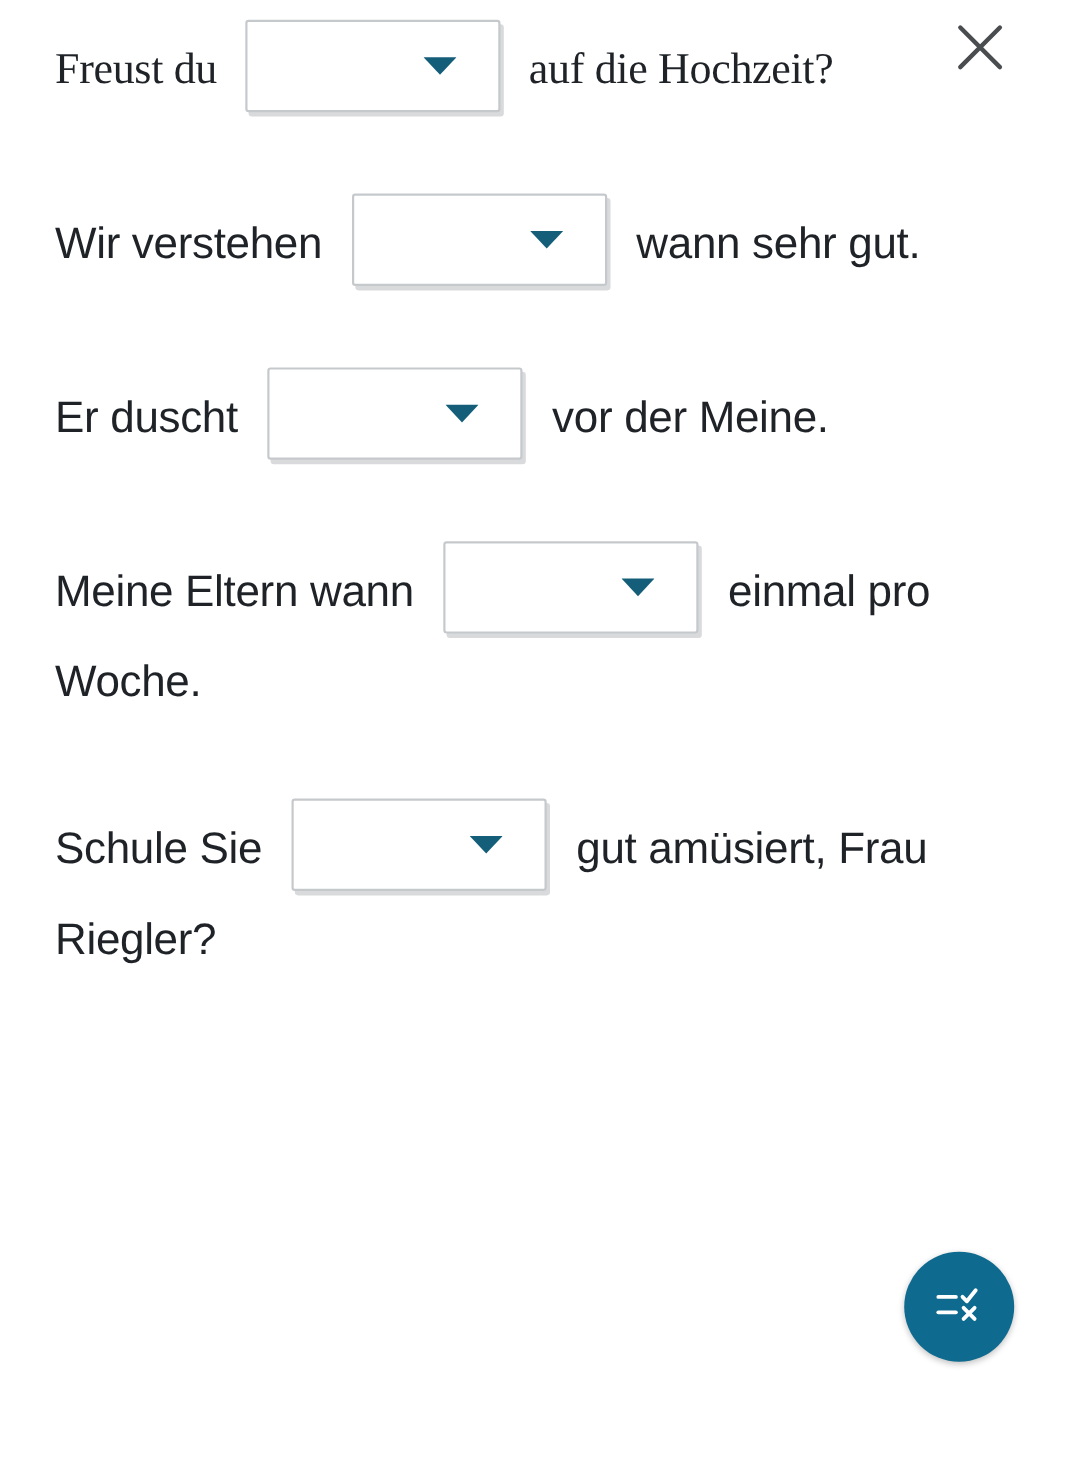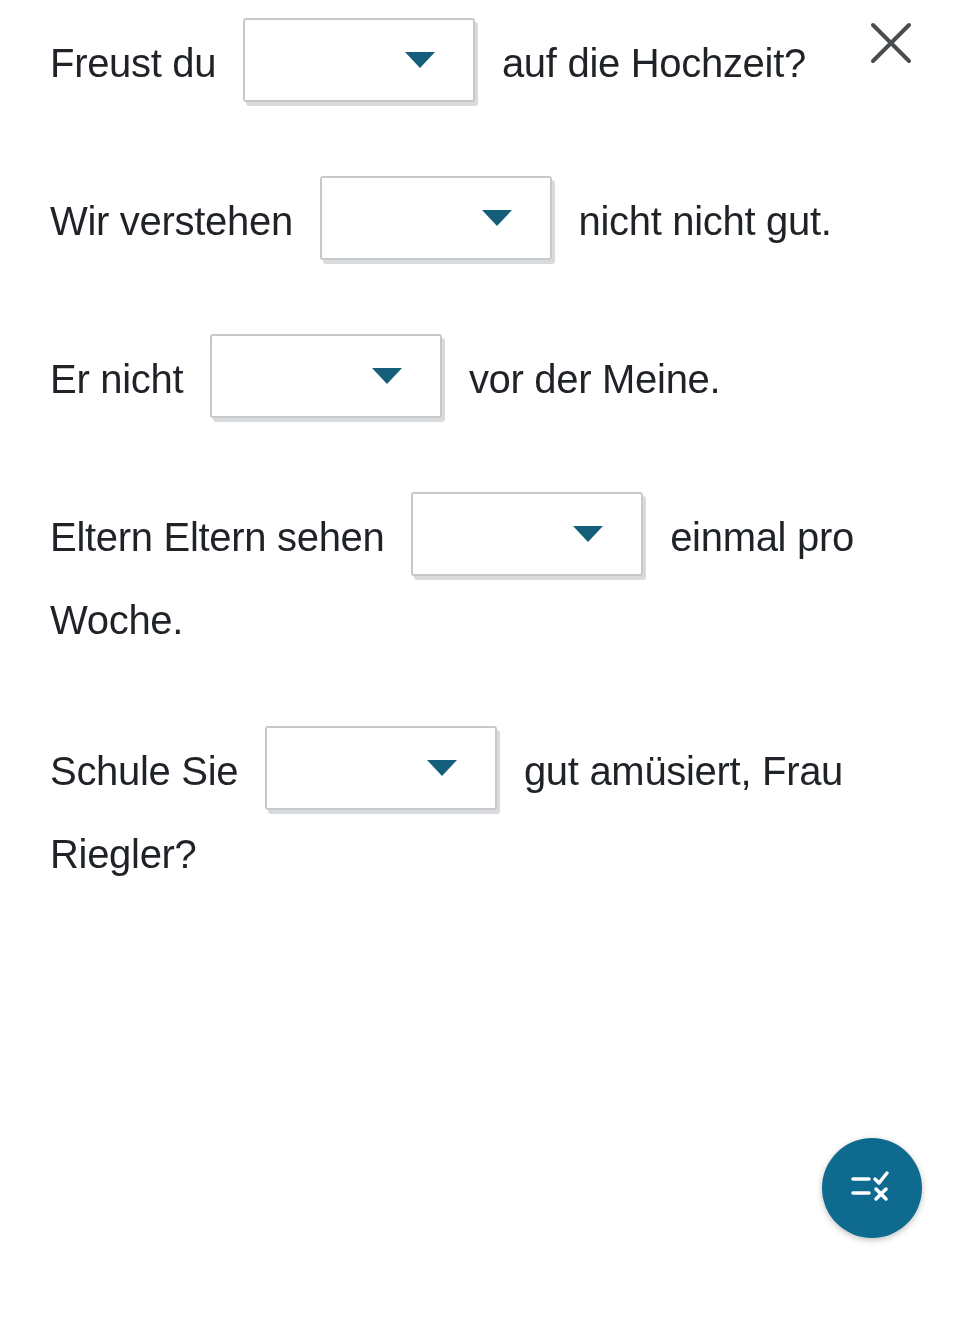--- a/index.html
+++ b/index.html
@@ -28,20 +28,21 @@
   }
   .line {
     font-size: 40px;
     line-height: 1.9;
     letter-spacing: -0.3px;
     margin-top: 74px;
     margin-bottom: 0;
   }
   .line.first {
     margin-top: 12px;
+    font-family: Liberation Serif, serif;
   }
   .blank {
     display: inline-block;
     vertical-align: middle;
     width: 232px;
     height: 84px;
     border: 2px solid var(--border);
     border-radius: 3px;
     box-shadow: 3px 4px 0 0 var(--shadow);
     background: #ffffff;
@@ -113,39 +114,39 @@
 
   <p class="line">
     <span>Wir verstehen</span>
     <span class="blank">
       <span class="caret">
         <svg width="30" height="20" viewBox="0 0 30 20">
             <polygon points="0,2 30,2 15,18" fill="#155e7a"></polygon>
           </svg>
       </span>
     </span>
-    <span>nicht nicht gut.</span>
+    <span>wann sehr gut.</span>
   </p>
 
   <p class="line">
-    <span>Er nicht</span>
+    <span>Er duscht</span>
     <span class="blank">
       <span class="caret">
         <svg width="30" height="20" viewBox="0 0 30 20">
             <polygon points="0,2 30,2 15,18" fill="#155e7a"></polygon>
           </svg>
       </span>
     </span>
     <span>vor der Meine.</span>
   </p>
 
 
 
   <p class="line">
-    <span>Eltern Eltern sehen</span>
+    <span>Meine Eltern wann</span>
     <span class="blank">
       <span class="caret">
         <svg width="30" height="20" viewBox="0 0 30 20">
             <polygon points="0,2 30,2 15,18" fill="#155e7a"></polygon>
           </svg>
       </span>
     </span>
     <span>einmal pro Woche.</span>
   </p>
 

